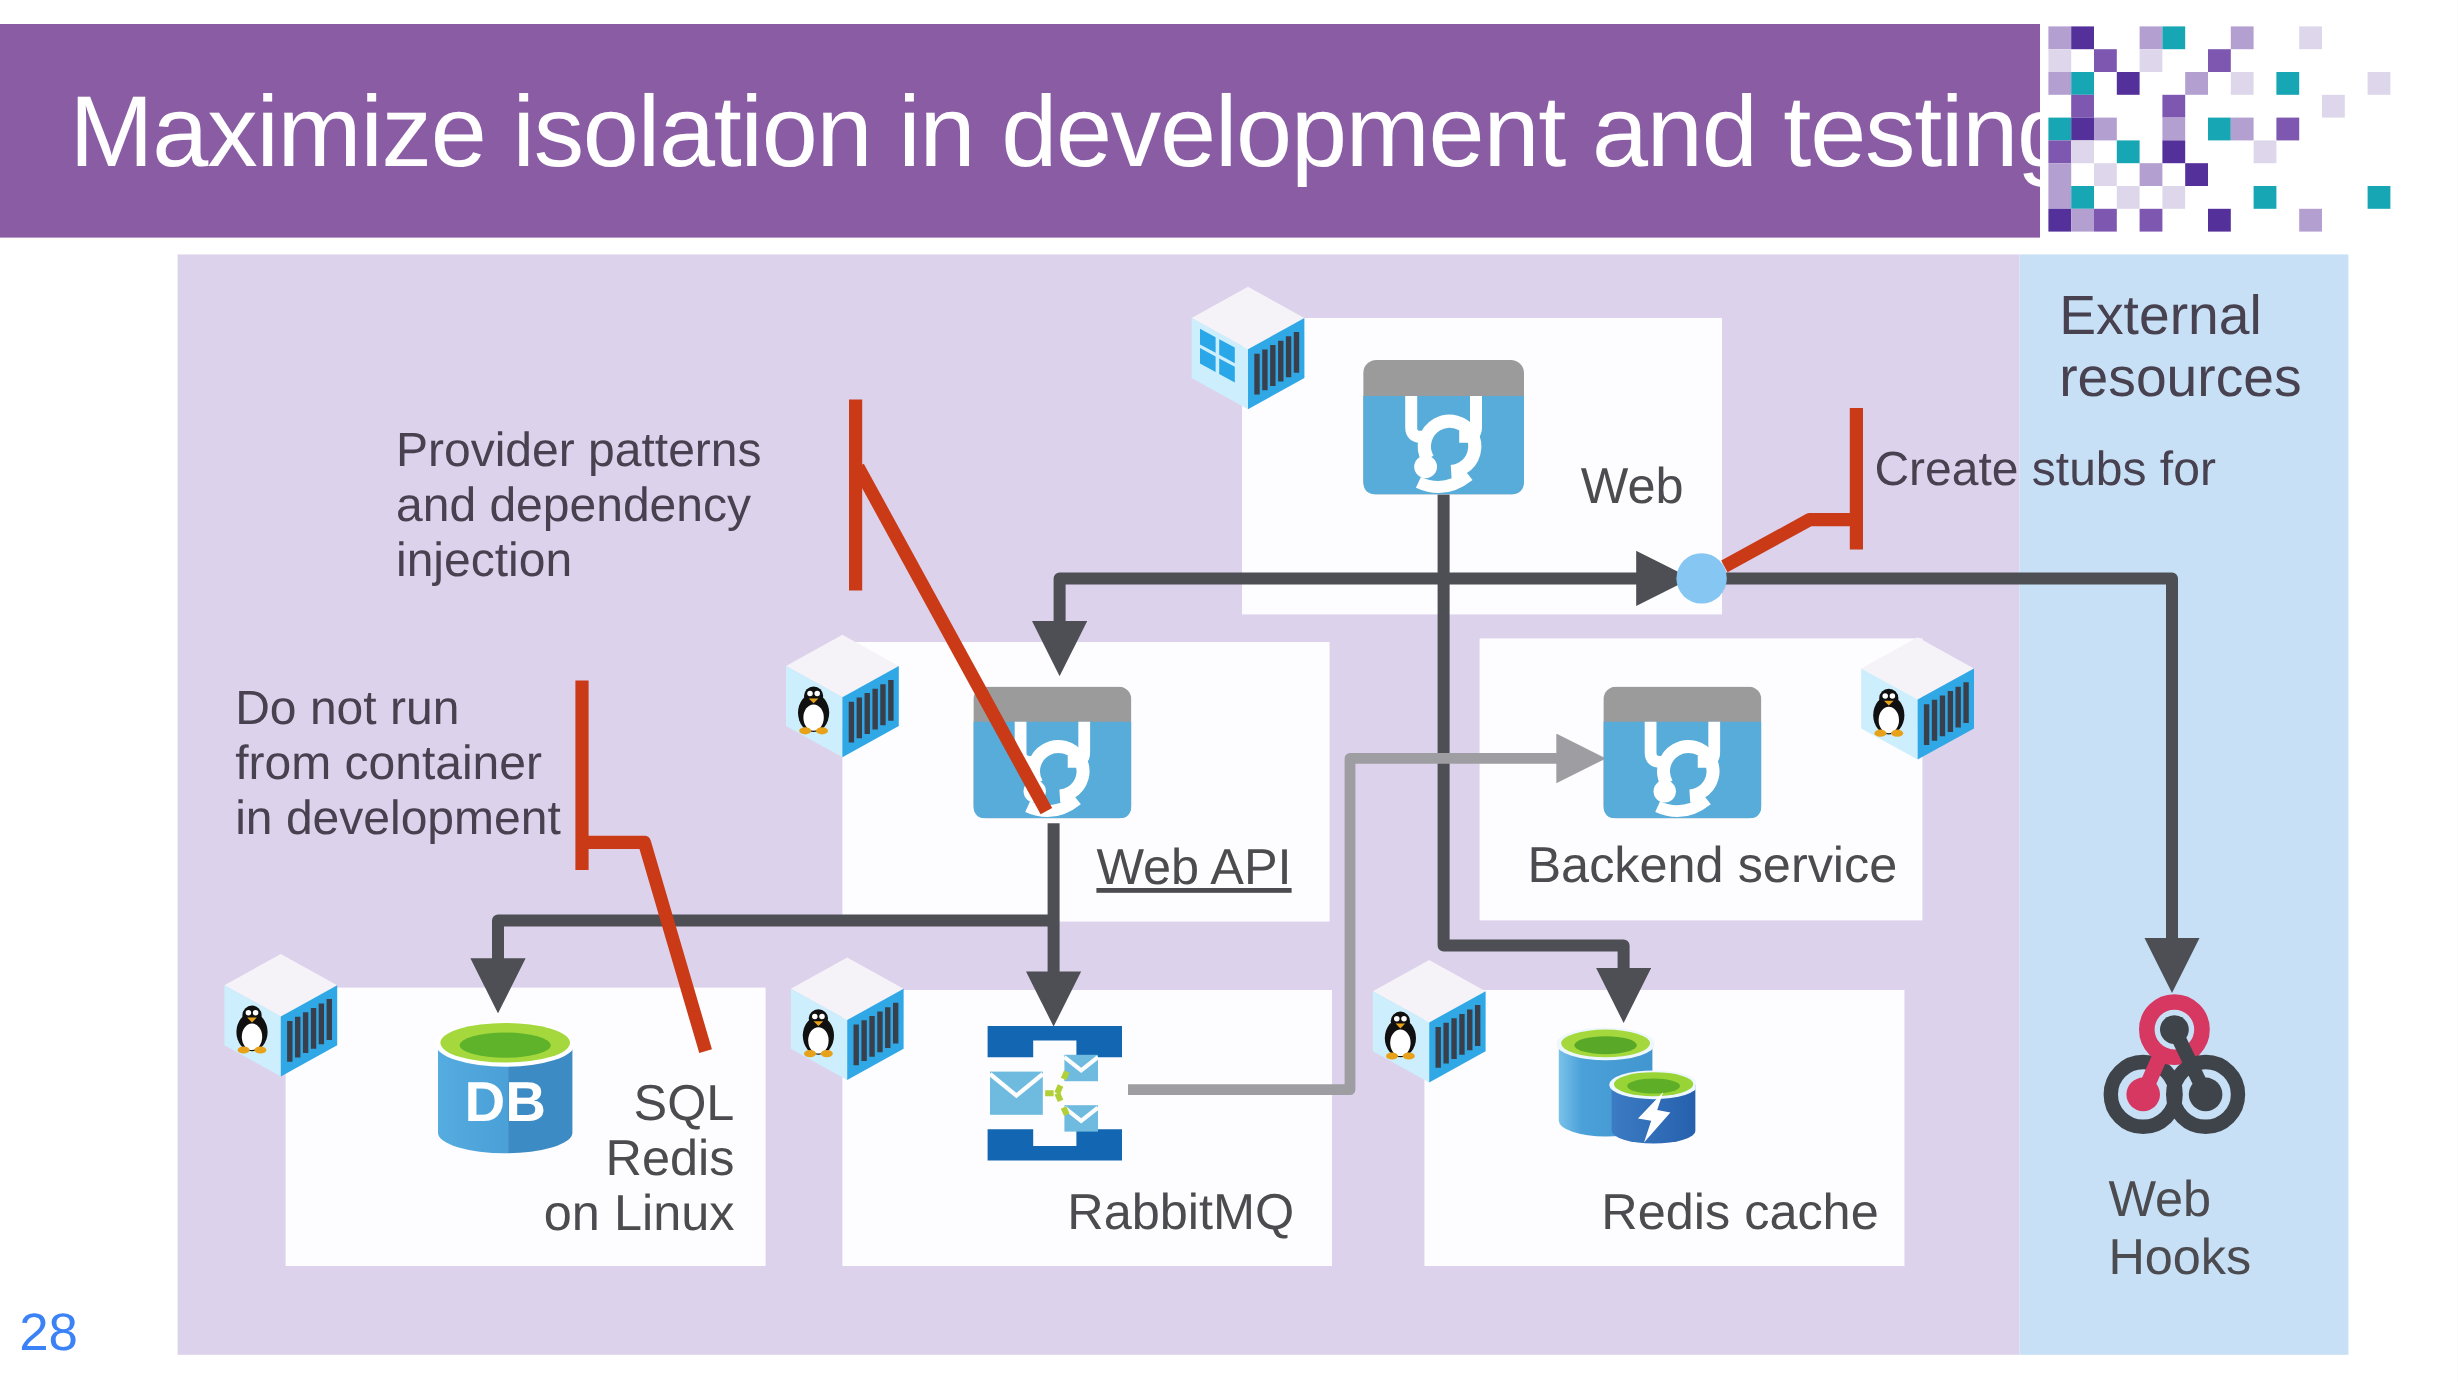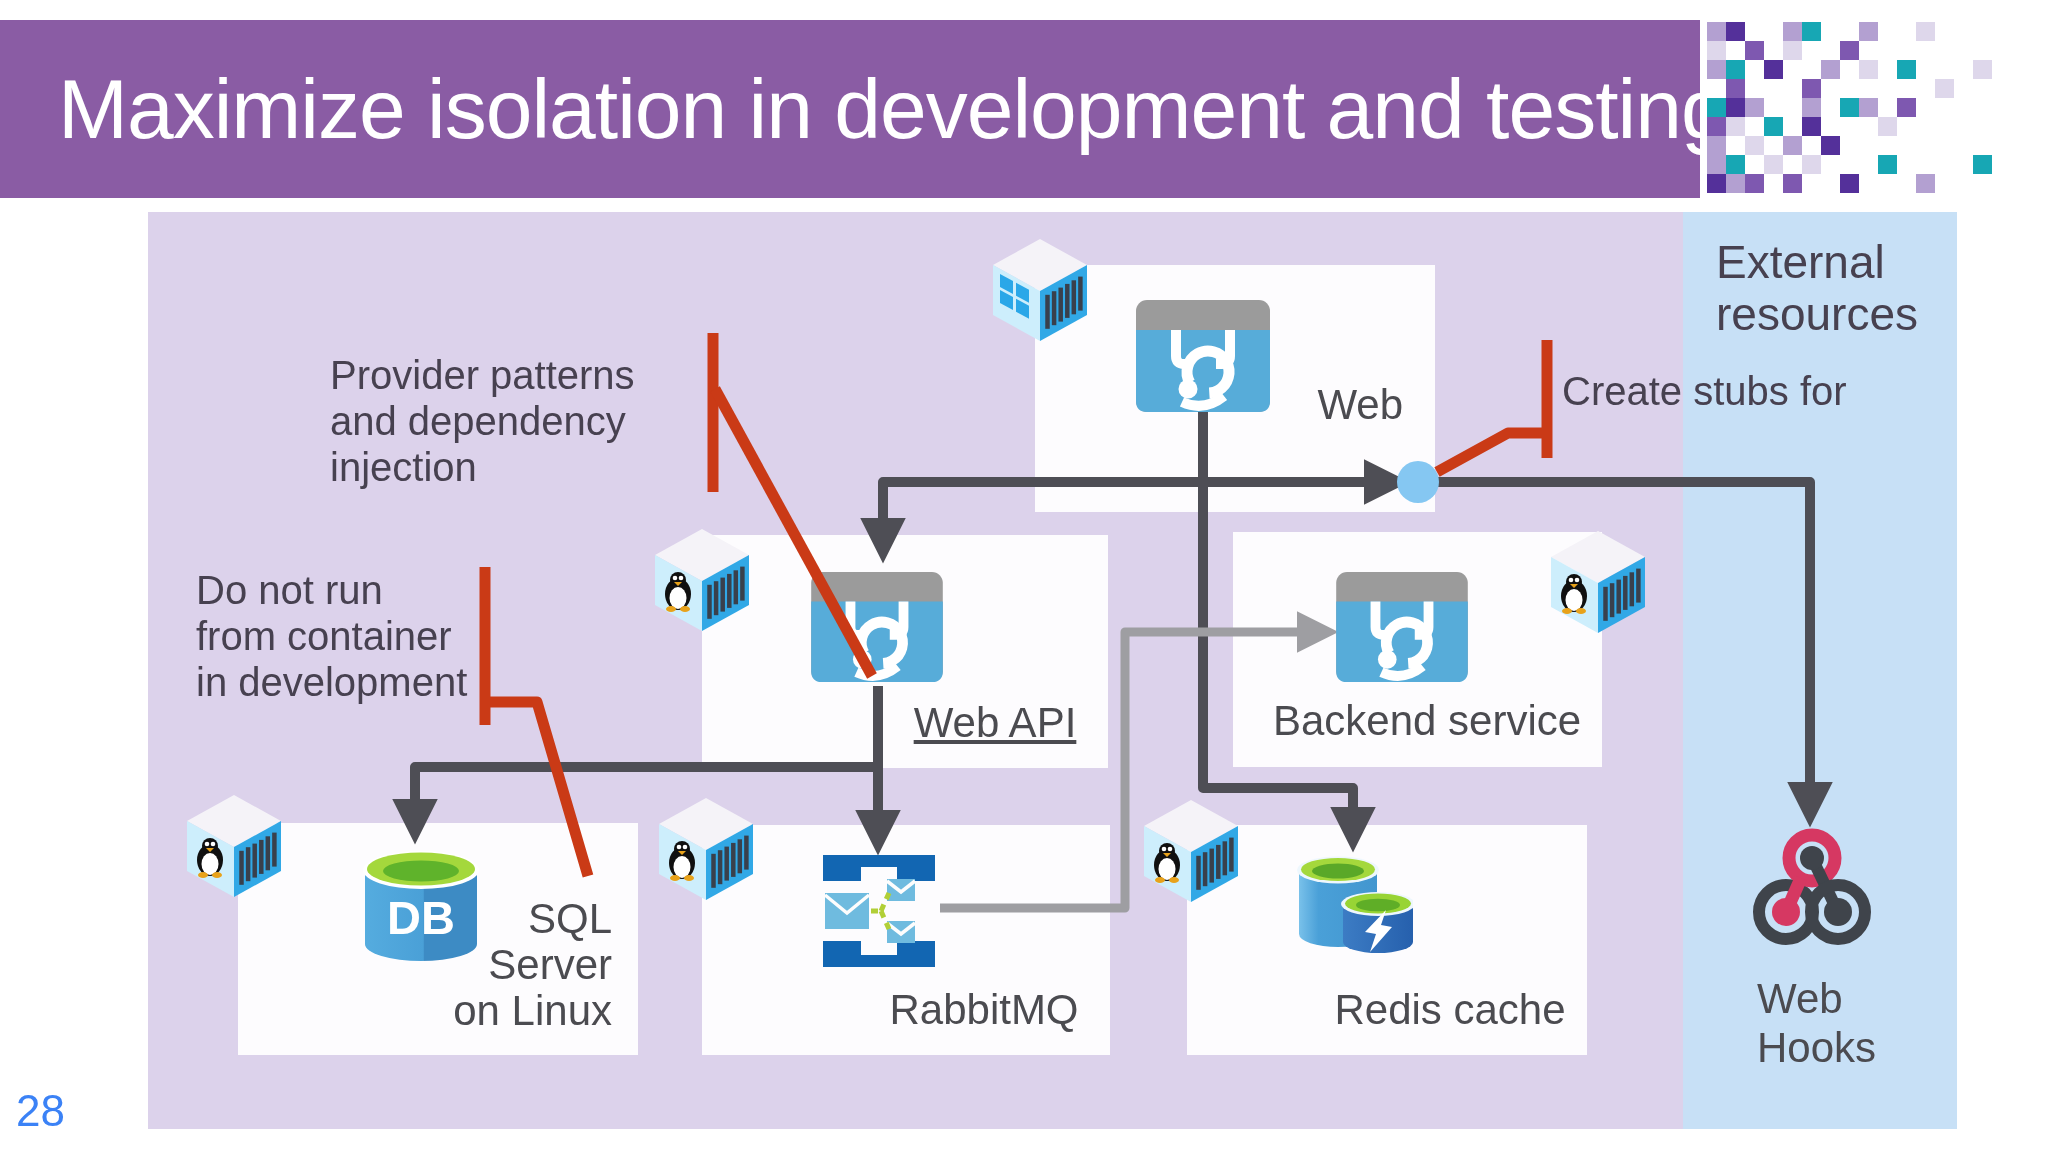--- a/index.html
+++ b/index.html
@@ -228,21 +228,21 @@
   <div class="abs whitebox" style="left:702px;top:825px;width:408px;height:230px;"></div>
   <div class="abs whitebox" style="left:1187px;top:825px;width:400px;height:230px;"></div>
 
   <div class="abs nodelabel ralign" style="left:1150px;top:382px;width:253px;">
     <div>Web</div>
   </div>
   <div class="abs nodelabel calign" style="left:840px;top:700px;width:310px;text-decoration:underline;">Web API</div>
   <div class="abs nodelabel calign" style="left:1252px;top:698px;width:350px;">Backend service</div>
   <div class="abs nodelabel ralign" style="left:380px;top:896px;width:232px;">
     <div>SQL</div>
-    <div>Server</div>
+    <div>Redis</div>
     <div>on Linux</div>
   </div>
   <div class="abs nodelabel calign" style="left:809px;top:987px;width:350px;">RabbitMQ</div>
   <div class="abs nodelabel calign" style="left:1275px;top:987px;width:350px;">Redis cache</div>
   <div class="abs nodelabel" style="left:1757px;top:974px;line-height:49px;">
     <div>Web</div>
     <div>Hooks</div>
   </div>
 
   <svg class="layer">

